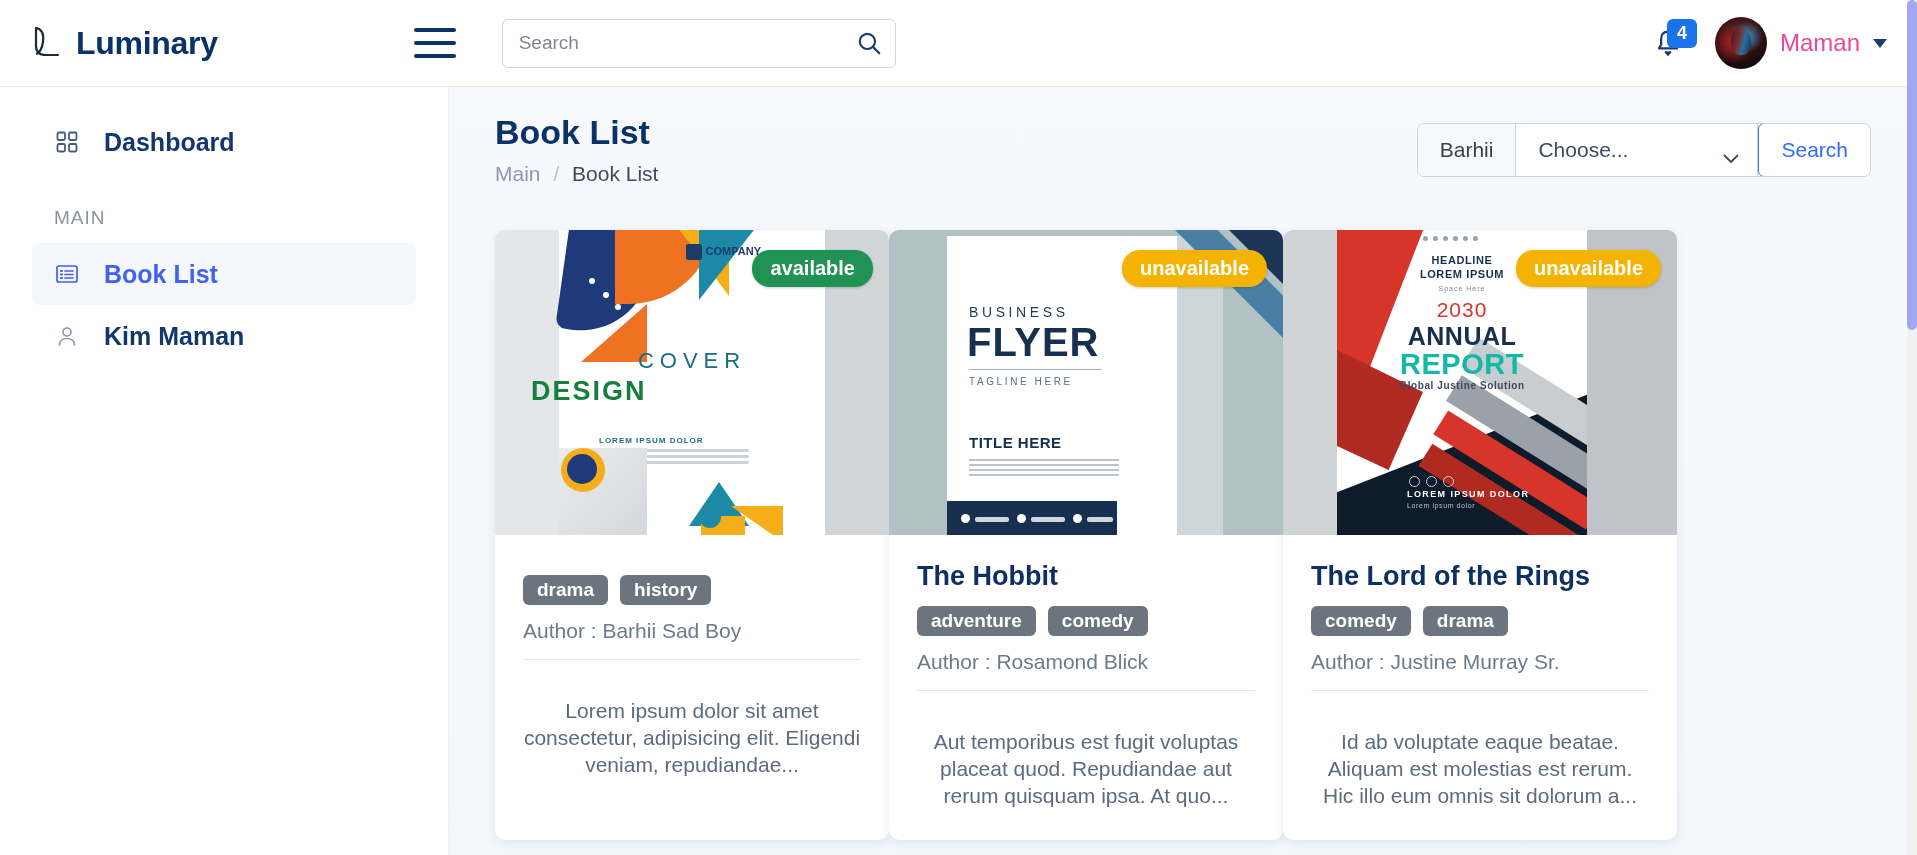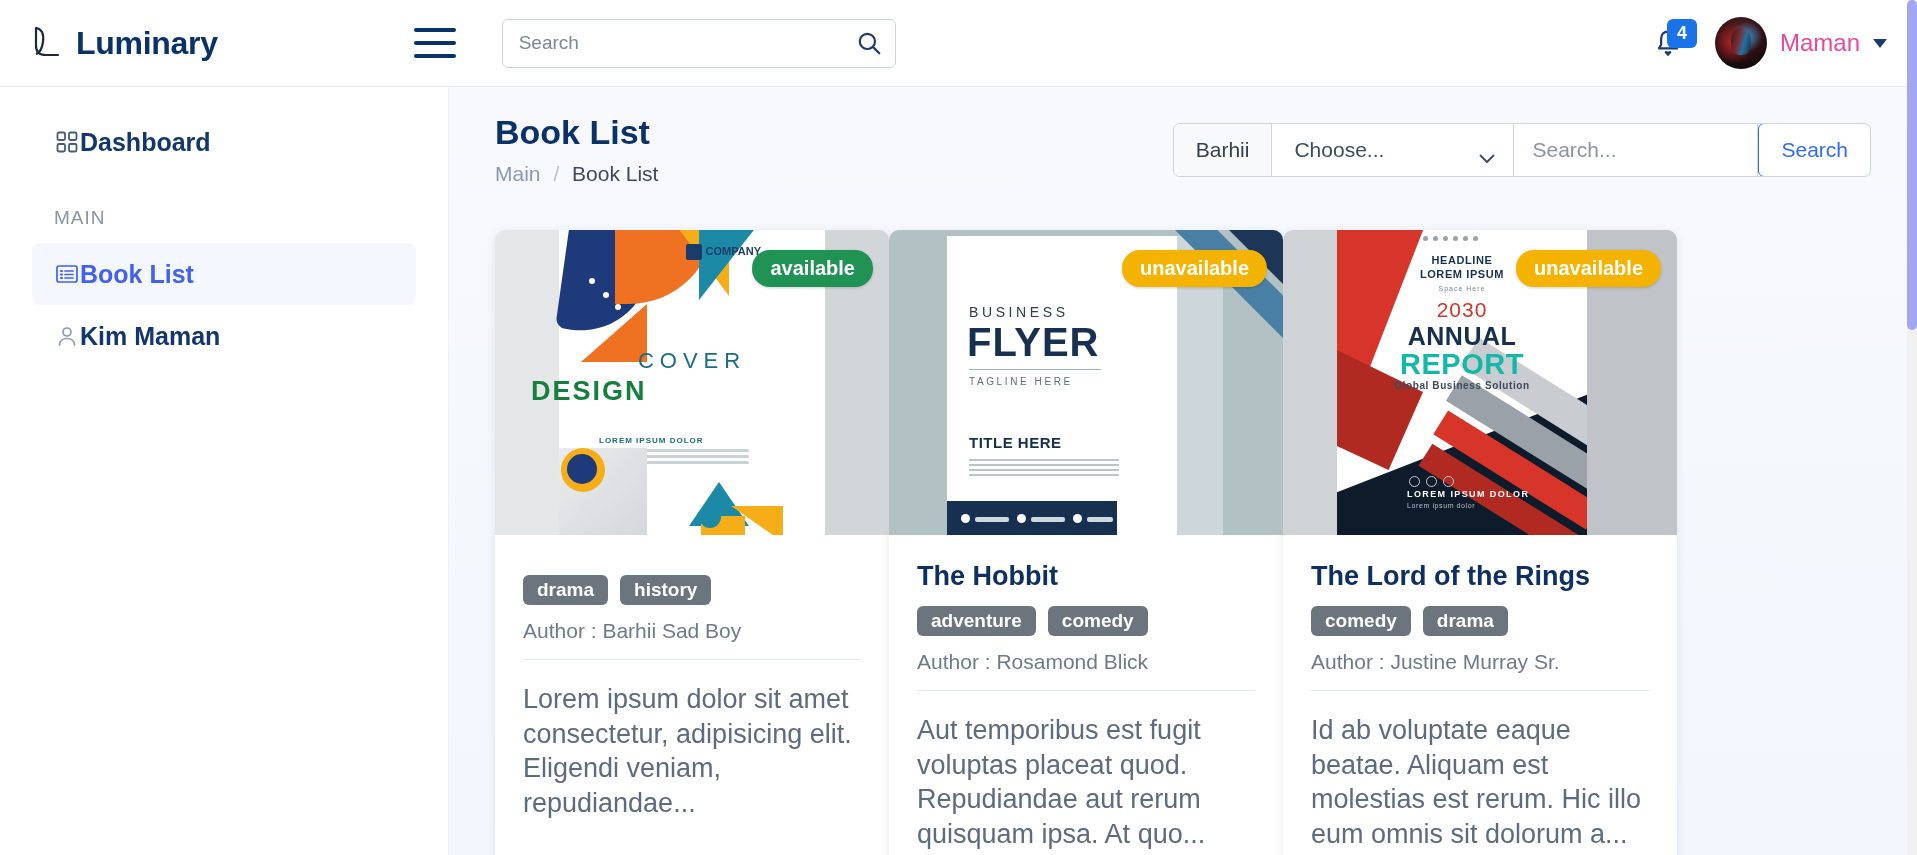--- a/index.html
+++ b/index.html
@@ -81,21 +81,21 @@
 
   
   .shell { position: absolute; top: 87px; left: 0; width: 1917px; height: 768px; display: flex; }
 
   
   .sidebar {
     width: 448px; height: 768px; background: #ffffff;
     padding-top: 24px; flex-shrink: 0;
   }
   .nav-item {
-    display: flex; align-items: center; 
+    display: flex; align-items: center; gap: 24px;
     height: 62px; margin: 0 32px; padding-left: 22px;
     border-radius: 8px; cursor: pointer;
   }
   .nav-item .nav-label { font-size: 25px; font-weight: 600; color: #0b3169; }
   .nav-item.active { background: #f4f7fe; }
   .nav-item.active .nav-label { color: #4361ee; font-weight: 600; }
   .nav-icon { width: 26px; height: 26px; display:flex; align-items:center; justify-content:center;}
   .nav-section {
     font-size: 19px; color: #8a94a6; letter-spacing: 1px;
     margin: 34px 0 14px 54px; font-weight: 400;
@@ -164,21 +164,21 @@
 
   .card-body { padding: 26px 28px 30px 28px; }
   .card-title { font-size: 27px; font-weight: 700; color: #0d2f63; }
   .tags { display: flex; gap: 12px; margin-top: 14px; }
   .tag {
     background: #6c757d; color: #fff; font-size: 19px; font-weight: 700;
     padding: 4px 14px; border-radius: 6px;
   }
   .author { margin-top: 14px; font-size: 21px; color: #6c7a8c; }
   .divider { margin-top: 16px; border-top: 1px solid #e3e7ee; }
-  .desc { margin-top: 22px; font-size: 27px; line-height: 1.28; color: #5c6b7e; }
+  .desc { margin-top: 38px; font-size: 21px; line-height: 1.28; color: #5c6b7e; text-align: center; }
 
   
   .scrollbar {
     position: absolute; top: 0; right: 0; width: 10px; height: 855px;
     background: #f1f1f1;
   }
   .scrollbar .thumb {
     position: absolute; top: 0; left: 0; width: 10px; height: 330px;
     background: #a3a6f0; border-radius: 5px;
   }
@@ -382,21 +382,20 @@
       <div class="filterbar">
         <div class="filter-label">Barhii</div>
         <div class="filter-select">
           <span>Choose...</span>
           <span class="chev">
             <svg width="16" height="10" viewBox="0 0 16 10" fill="none" stroke="#3d4b60" stroke-width="1.8">
               <path d="M1.5 1.5 L8 8 L14.5 1.5" stroke-linecap="round" stroke-linejoin="round"></path>
             </svg>
           </span>
         </div>
-        <input class="filter-input" type="text" placeholder="Search..." style="">
         <div class="filter-search-btn">Search</div>
       </div>
     </div>
 
     <div class="cards">
 
       <div class="card">
         <div class="cover">
           <div class="cover-bg c1-bg"></div>
           <div class="c1-right-strip"></div>
@@ -503,21 +502,21 @@
                 <i></i>
               </div>
             <div class="c3-head">
               <span>HEADLINE</span><br>
               <span>LOREM IPSUM</span>
               <small>Space Here</small>
             </div>
             <div class="c3-year">2030</div>
             <div class="c3-annual">ANNUAL</div>
             <div class="c3-report">REPORT</div>
-            <div class="c3-sub">Global Business Solution</div>
+            <div class="c3-sub">Global Justine Solution</div>
             <div class="c3-icons">
                 <i></i>
                 <i></i>
                 <i></i>
               </div>
             <div class="c3-lorem">
               <span>LOREM IPSUM DOLOR</span>
               <small>Lorem ipsum dolor</small>
             </div>
           </div>

